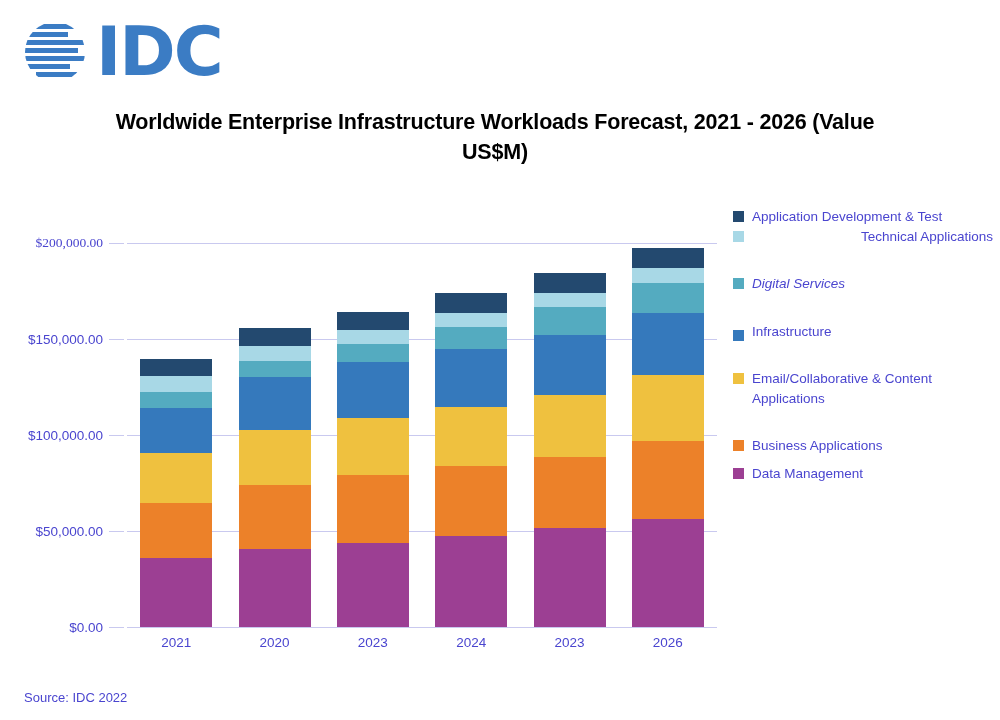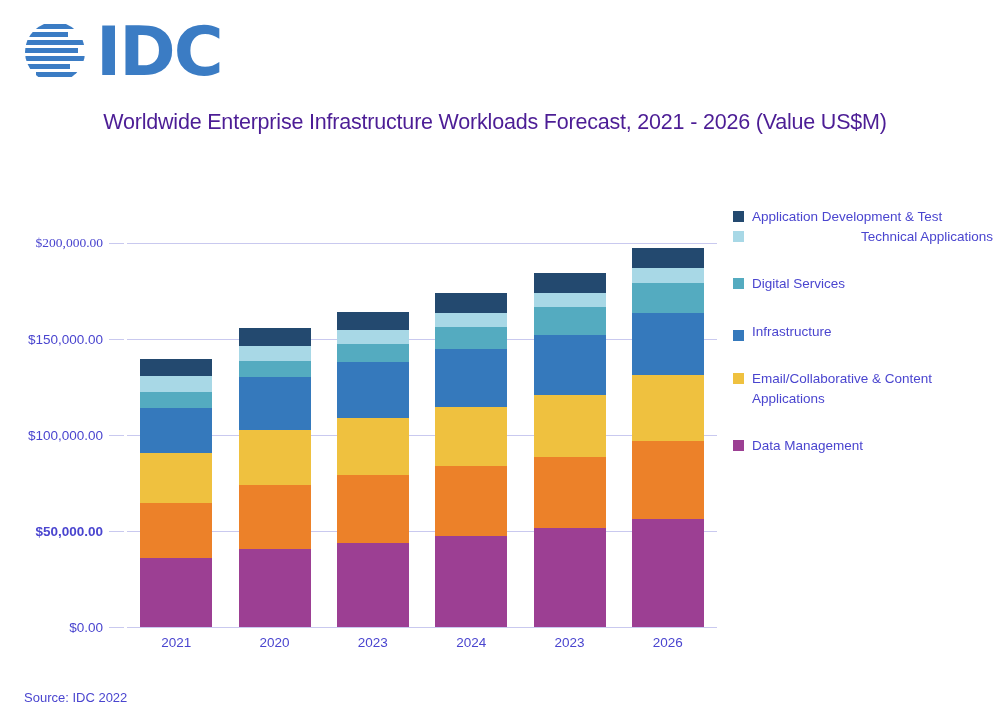--- a/index.html
+++ b/index.html
@@ -12,22 +12,22 @@
   #logo{position:absolute;left:22px;top:18px;display:flex;align-items:center;gap:6px;}
   #logo svg{display:block;}
   #logo .wordmark{
     font-family:"DejaVu Sans", sans-serif;
     font-size:68px;font-weight:700;color:#3b7cc4;
     letter-spacing:-2px;line-height:1;margin-left:2px;
   }
   
   #chart-title{
     position:absolute;left:100px;top:108px;width:790px;
-    text-align:center;font-size:21.5px;color:#4c1d95;
-    line-height:1.38;font-weight:400;letter-spacing:-0.2px;
+    text-align:center;font-size:21.5px;color:#000000;
+    line-height:1.38;font-weight:700;letter-spacing:-0.2px;
   }
   
   #plot{
     position:absolute;left:127px;top:243px;width:590px;height:384px;
   }
   .gridline{
     position:absolute;left:0;width:100%;height:1px;background:#c9c9ef;
   }
   #plot .tick-stub{
     position:absolute;left:-18px;width:15px;height:1px;background:#c9c9ef;
@@ -92,21 +92,21 @@
 </div>
 
 <div id="chart-title">Worldwide Enterprise Infrastructure Workloads Forecast, 2021 - 2026 (Value US$M)</div>
 
 <div id="plot">
     <div class="gridline" style="top: 384px;"></div>
     <div class="tick-stub" style="top: 384px;"></div>
     <div class="ylabel" style="top: 384px;">$0.00</div>
     <div class="gridline" style="top: 288px;"></div>
     <div class="tick-stub" style="top: 288px;"></div>
-    <div class="ylabel" style="top: 288px; font-weight: bold;">$50,000.00</div>
+    <div class="ylabel" style="top: 288px;">$50,000.00</div>
     <div class="gridline" style="top: 192px;"></div>
     <div class="tick-stub" style="top: 192px;"></div>
     <div class="ylabel" style="top: 192px;">$100,000.00</div>
     <div class="gridline" style="top: 96px;"></div>
     <div class="tick-stub" style="top: 96px;"></div>
     <div class="ylabel" style="top: 96px;">$150,000.00</div>
     <div class="gridline" style="top: 0px;"></div>
     <div class="tick-stub" style="top: 0px;"></div>
     <div class="ylabel" style="top: 0px; font-family: Liberation Serif, serif;">$200,000.00</div>
     <div class="bar" style="left: 13.1667px;">
@@ -173,31 +173,35 @@
 
 <div id="legend">
     <div class="legend-item" style="margin-bottom: 0px;">
       <span class="legend-swatch" style="background: rgb(35, 73, 111);"></span>
       <span class="legend-label">Application Development &amp; Test</span>
     </div>
     <div class="legend-item" style="margin-bottom: 28px; justify-content: space-between;">
       <span class="legend-swatch" style="background: rgb(168, 216, 230);"></span>
       <span class="legend-label">Technical Applications</span>
     </div>
-    <div class="legend-item" style="margin-bottom: 28px;">
+    <div class="legend-item" style="margin-bottom: 28px; font-style: italic;">
       <span class="legend-swatch" style="background: rgb(84, 171, 192);"></span>
       <span class="legend-label">Digital Services</span>
     </div>
     <div class="legend-item" style="margin-bottom: 28px; align-items: flex-end;">
       <span class="legend-swatch" style="background: rgb(53, 121, 188);"></span>
       <span class="legend-label">Infrastructure</span>
     </div>
     <div class="legend-item" style="margin-bottom: 28px;">
       <span class="legend-swatch" style="background: rgb(239, 193, 63);"></span>
       <span class="legend-label">Email/Collaborative &amp; Content Applications</span>
     </div>
+    <div class="legend-item" style="margin-bottom: 8px;">
+      <span class="legend-swatch" style="background: rgb(236, 129, 41);"></span>
+      <span class="legend-label">Business Applications</span>
+    </div>
     <div class="legend-item" style="margin-bottom: 28px;">
       <span class="legend-swatch" style="background: rgb(156, 63, 147);"></span>
       <span class="legend-label">Data Management</span>
     </div>
   </div>
 
 <div id="source-note">Source: IDC 2022</div>
 
 </body></html>

